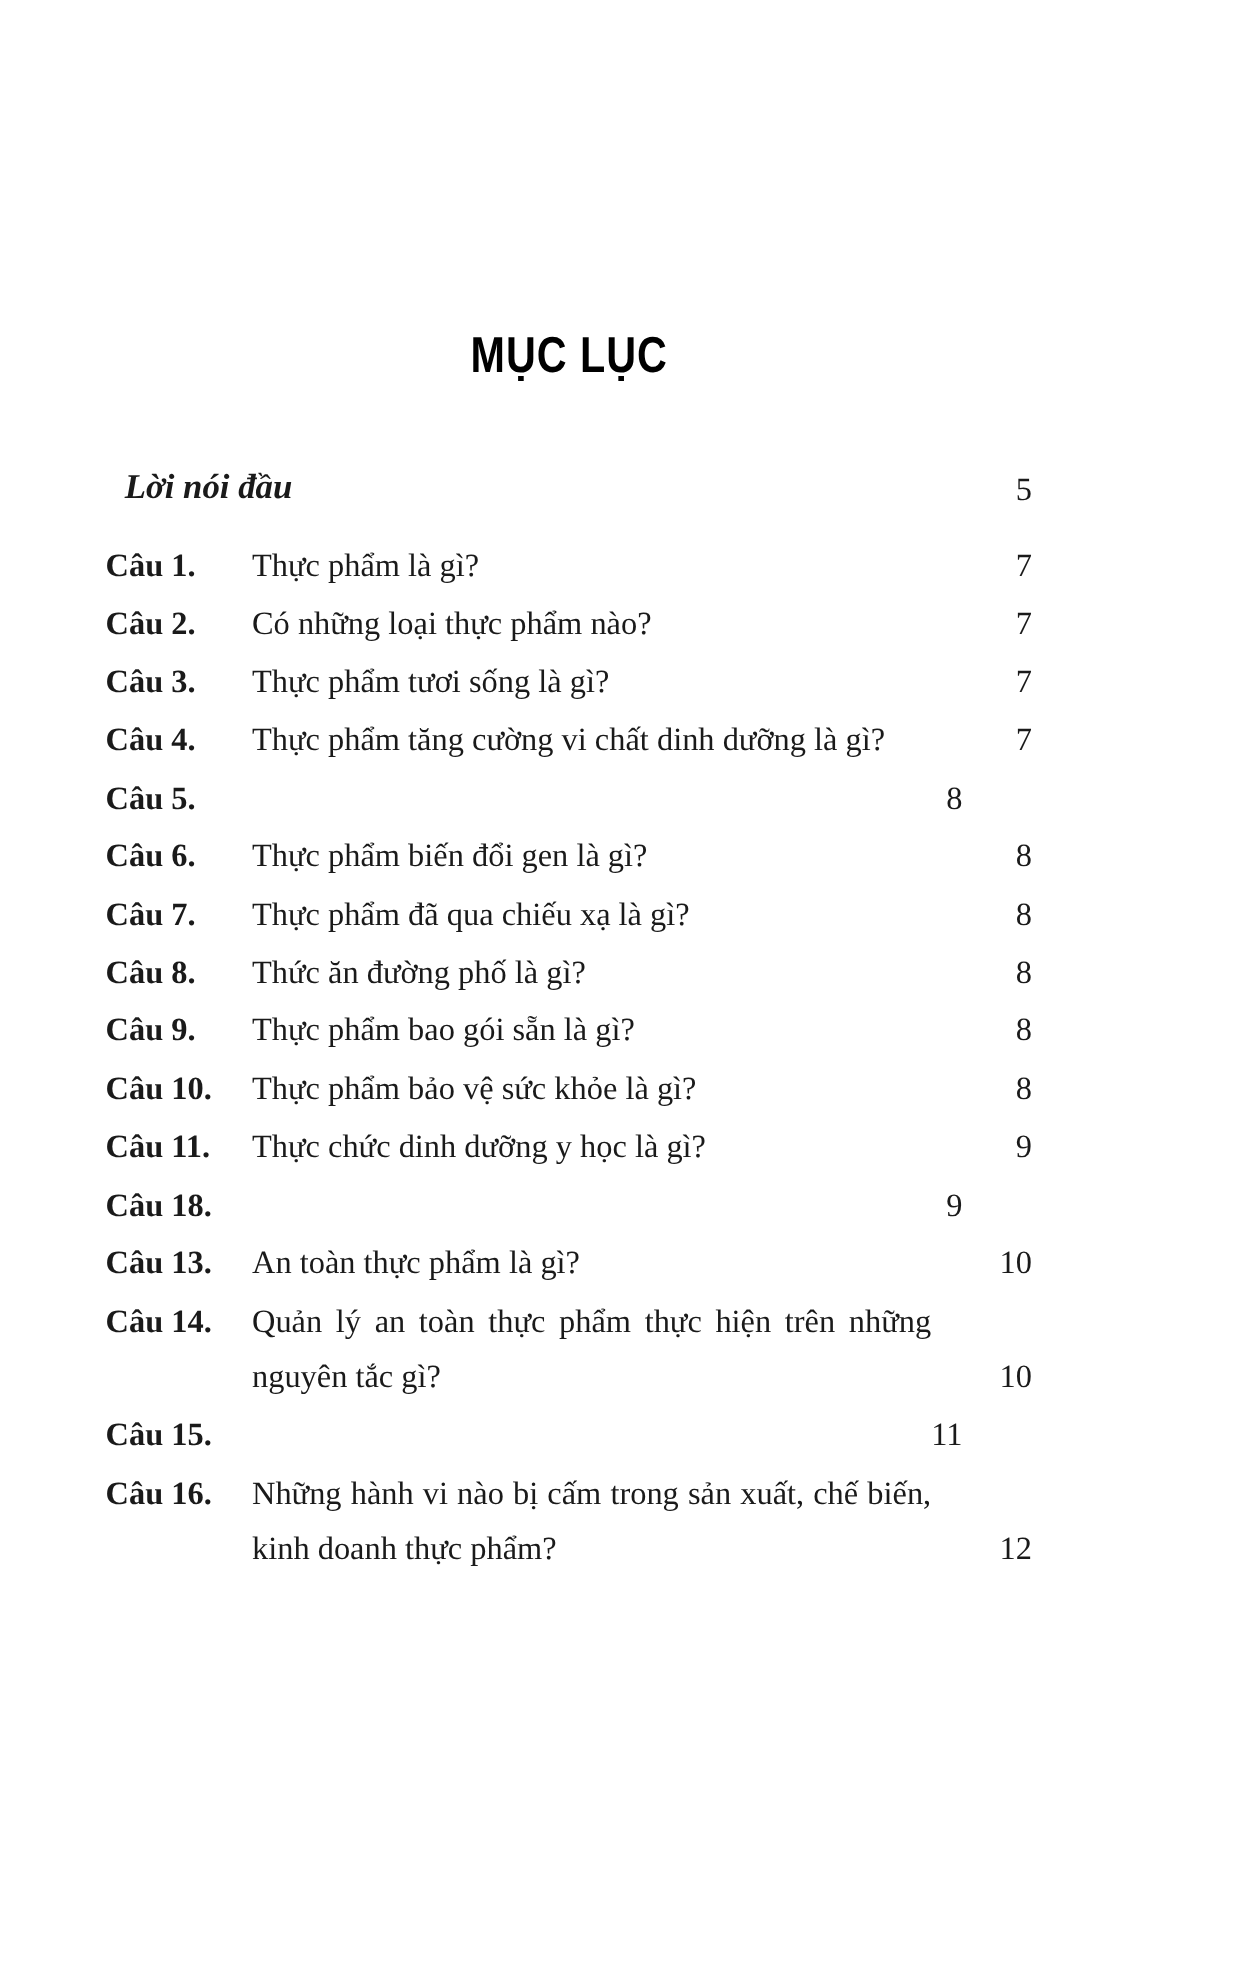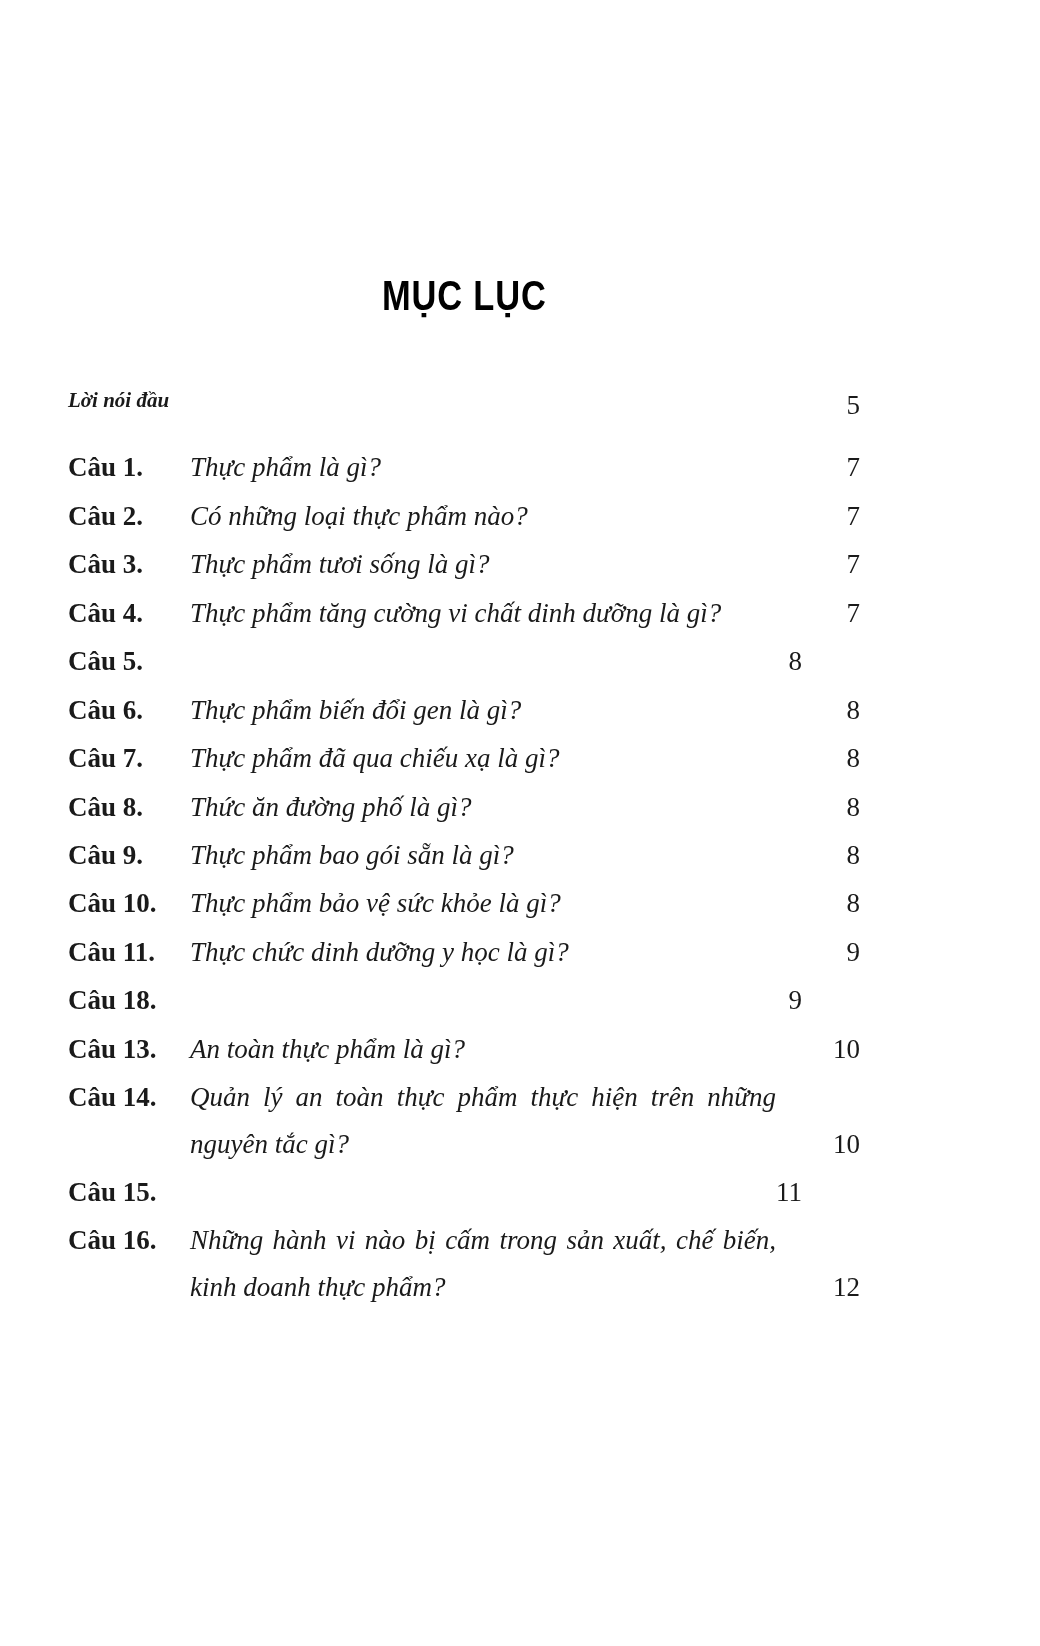--- a/index.html
+++ b/index.html
@@ -11,21 +11,21 @@
     width: 1040px;
     height: 1646px;
     color: #1a1a1a;
     font-family: "Liberation Serif", serif;
     overflow: hidden;
   }
   .page {
     box-sizing: border-box;
     width: 1040px;
     height: 1442px;
-    padding: 272px 180px 0 68px;
+    padding: 272px 180px 0 88px;
   }
   .doc-title {
     text-align: center;
     font-family: "Liberation Sans", sans-serif;
     font-weight: 800;
     font-size: 42px;
     letter-spacing: 1px;
     color: #000;
     margin: 0 0 62px 0;
   }
@@ -43,31 +43,31 @@
     grid-template-columns: 122px 1fr 58px;
     margin-bottom: 2px;
   }
   .preface-row {
     grid-template-columns: 1fr 58px;
     margin-bottom: 16px;
   }
   .preface-label {
     font-weight: bold;
     font-style: italic;
-    font-size: 21px;
+    font-size: 29px;
+    margin-left: 16px;
   }
   .toc-label {
     font-weight: bold;
     align-self: start;
     white-space: nowrap;
   }
   .toc-title {
     text-align: justify;
     padding-right: 26px;
-    font-style: italic;
   }
   .toc-page {
     text-align: right;
     align-self: end;
   }
 </style>
 </head>
 <body>
 
 <div class="page">

